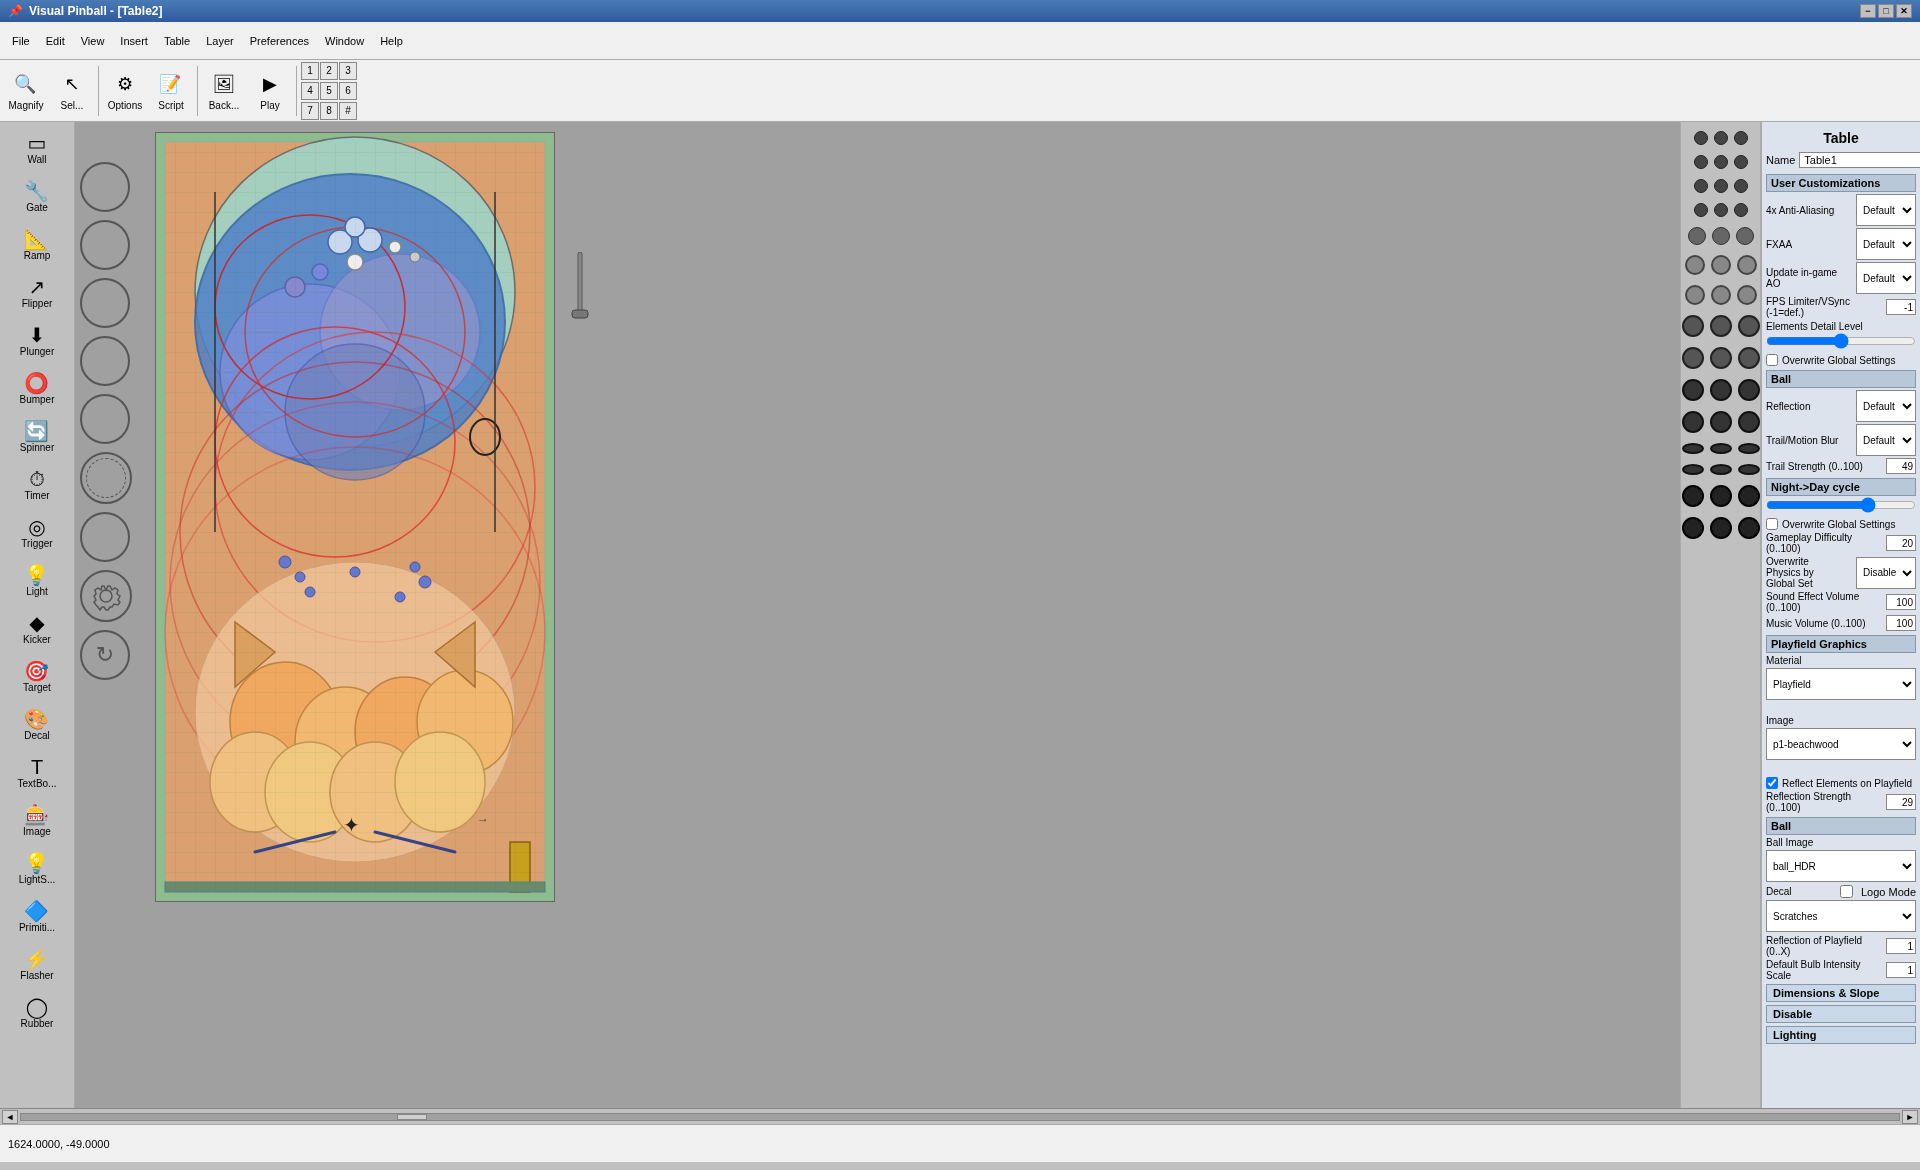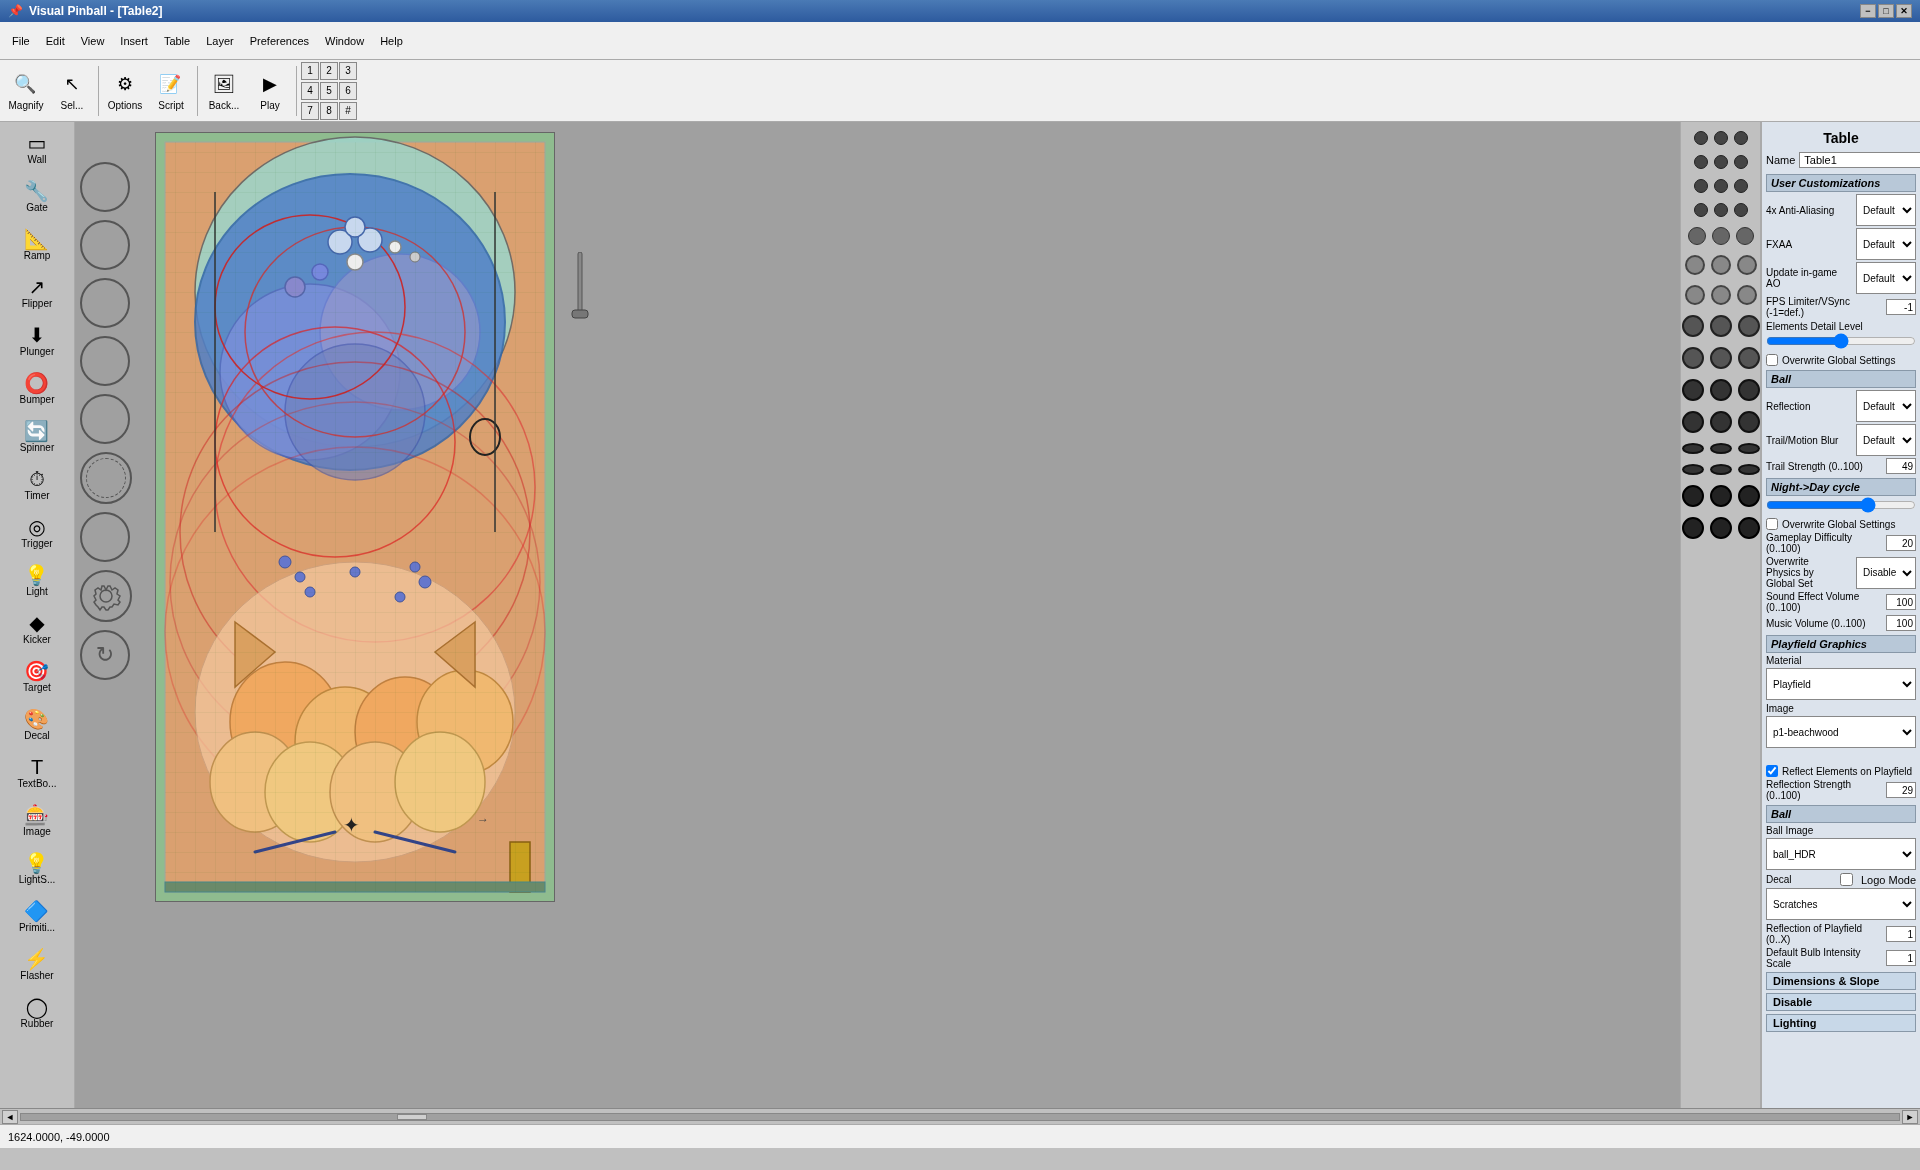--- a/index.html
+++ b/index.html
@@ -177,21 +177,20 @@
       padding: 1px 4px;
       flex: 1;
     }
     .section-header {
       background: #b8c8d8;
       font-size: 11px;
       font-weight: bold;
       padding: 2px 4px;
       margin: 4px 0 2px;
       border: 1px solid #8898a8;
-      font-style: italic;
     }
     .prop-row {
       display: flex;
       align-items: center;
       justify-content: space-between;
       margin-bottom: 2px;
       gap: 14px;
     }
     .prop-label { font-size: 10px; flex: 1; color: #000; }
     .prop-dropdown {
@@ -244,21 +243,21 @@
       height: 16px;
       background: #c0c0c0;
       border-top: 1px solid #888;
       display: flex;
       align-items: center;
     }
 
     
     #status-bar {
       background: #f0f0f0;
-      height: 24px;
+      height: 38px;
       border-top: 1px solid #aaa;
       display: flex;
       align-items: center;
       padding: 0 8px;
       font-size: 11px;
     }
 
     
     .num-grid {
       display: grid;
@@ -752,21 +751,21 @@
     <div class="prop-row">
       <span class="prop-label">Music Volume (0..100)</span>
       <input type="text" class="prop-input" value="100" style="">
     </div>
 
     <div class="section-header">Playfield Graphics</div>
 
     <div class="prop-row">
       <span class="prop-label">Material</span>
     </div>
-    <div style="margin-bottom:3px;">
+    <div style="margin-bottom:15px;">
       <select class="prop-dropdown" style="width:100%;">
         <option>Playfield</option>
       </select>
     </div>
 
     <div class="prop-row">
       <span class="prop-label">Image</span>
     </div>
     <div style="margin-bottom:17px;text-decoration:underline;">
       <select class="prop-dropdown" style="width:100%;">

